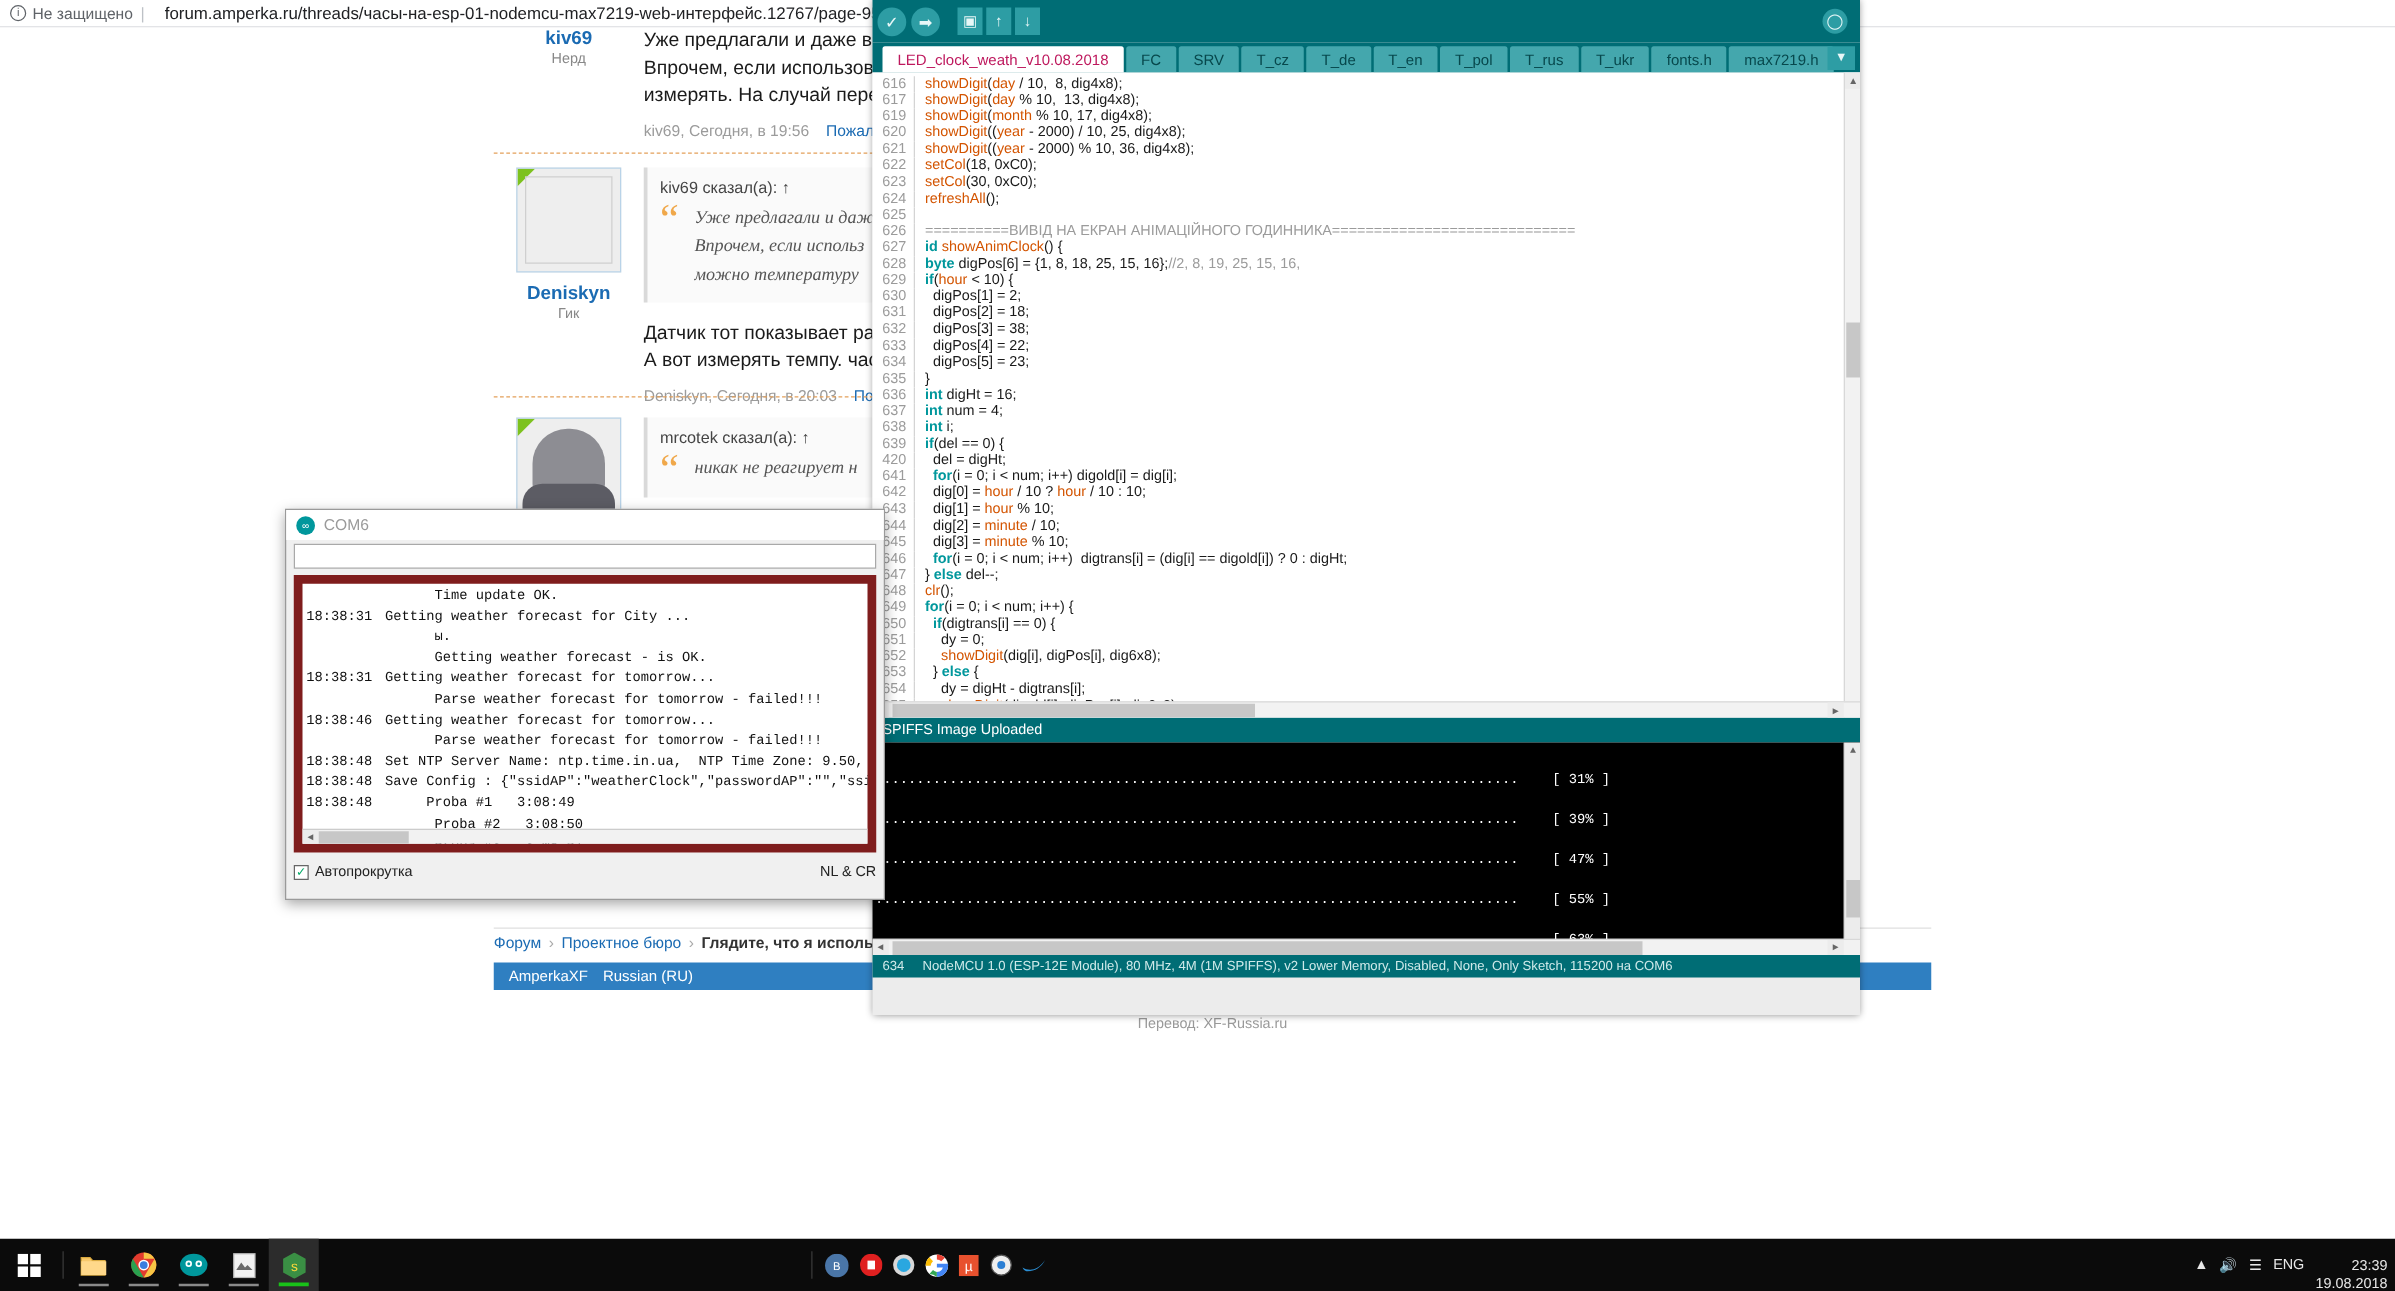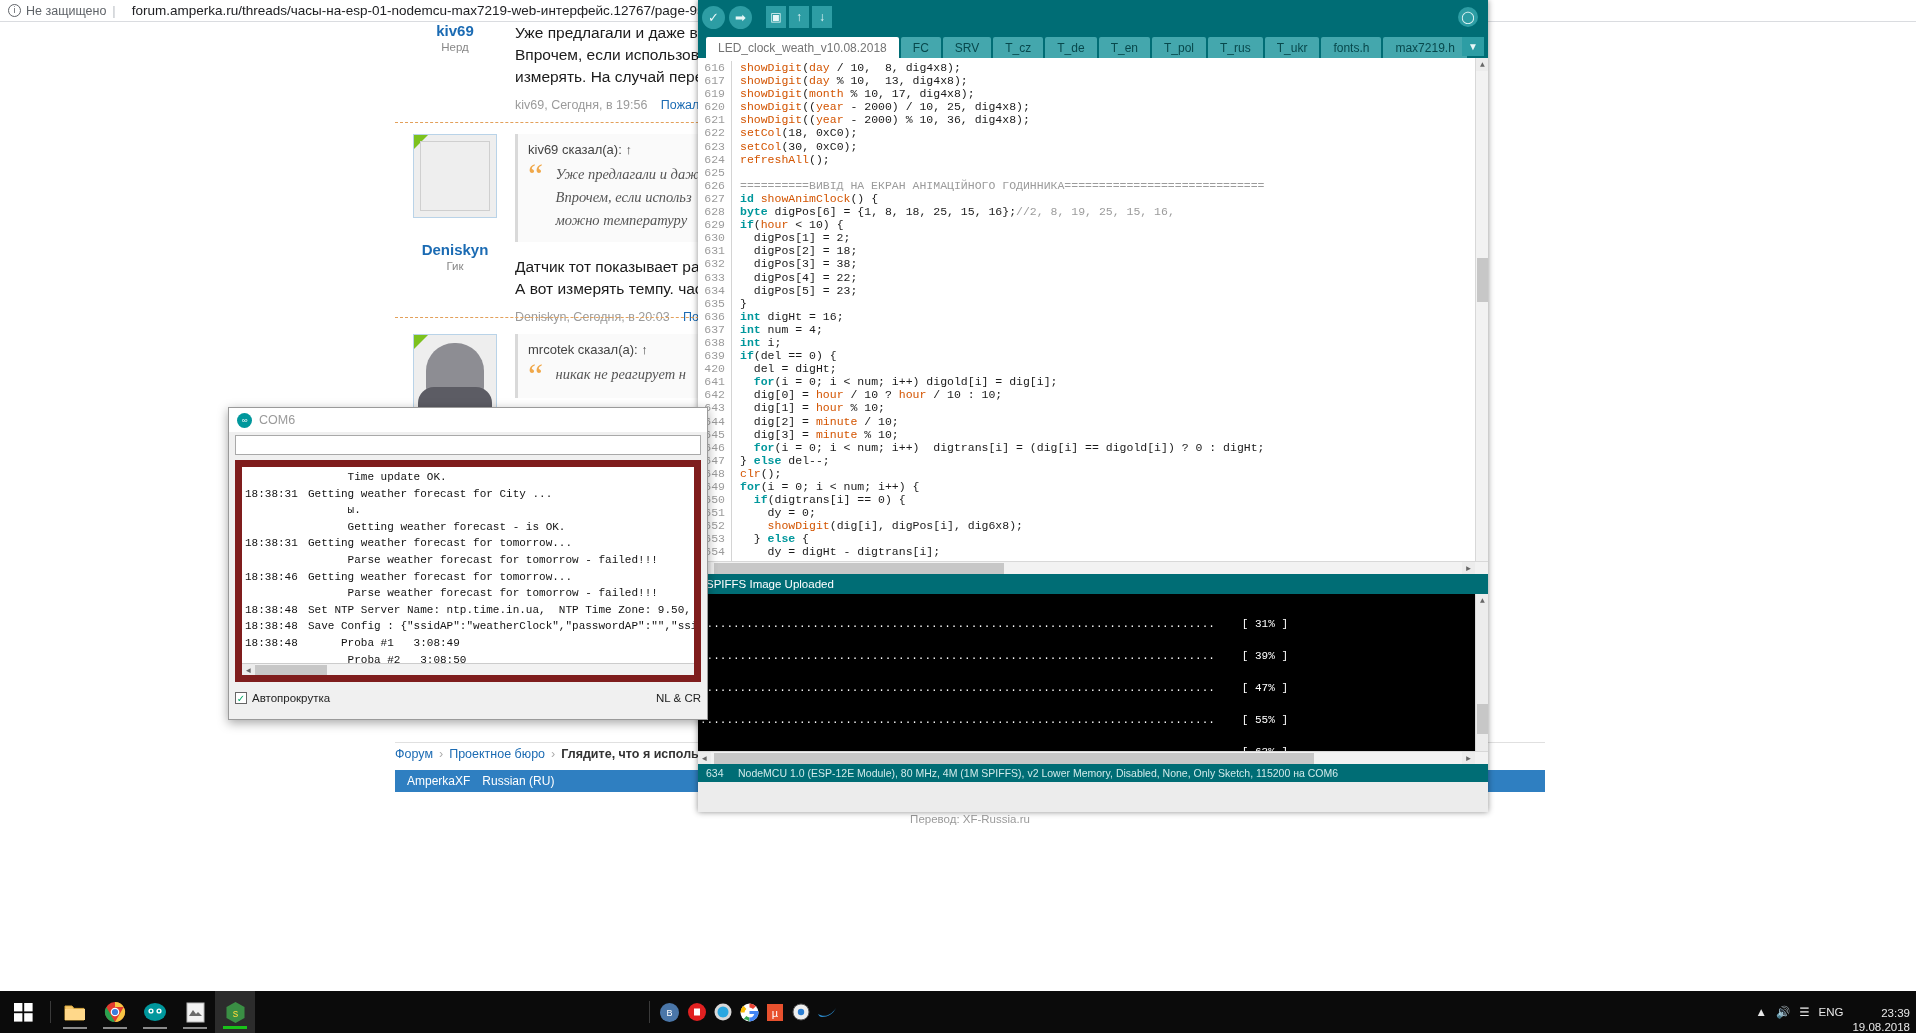--- a/index.html
+++ b/index.html
@@ -64,27 +64,27 @@
   .tb-sq.first { margin-left:10px; }
   .tb-search { position:absolute; right:10px; width:20px; height:20px; border-radius:50%;
      background:#2d9da4; color:#e7f7f7; font-size:12px; display:flex;
      align-items:center; justify-content:center; }
 
   .ide-tabs { height:24px; background:#006d75; display:flex; align-items:flex-end;
      position:relative; padding-left:8px; }
   .ide-tab { height:21px; background:#44a7ad; color:#07484c; font-size:12px;
      display:flex; align-items:center; padding:0 12px; margin-right:2px;
      border-radius:2px 2px 0 0; white-space:nowrap; }
-  .ide-tab.active { background:#fff; color:#737373; }
+  .ide-tab.active { background:#fff; color:#be185d; }
   .tabs-more { position:absolute; right:4px; bottom:2px; width:22px; height:19px;
      background:#2d9da4; color:#e9f7f7; font-size:10px; display:flex;
      align-items:center; justify-content:center; }
 
   .editor { position:relative; height:516px; background:#fff; overflow:hidden;
-     font-family:Liberation Mono, monospace; font-size:11.5px; }
+     font-family:Liberation Sans, sans-serif; font-size:11.5px; }
   .code-row { display:flex; height:13.1px; line-height:13.1px; white-space:pre; }
   .ln { width:33px; min-width:33px; text-align:right; padding-right:6px;
         color:#9b9b9b; background:#fff; }
   .gut { width:1px; background:#d4d4d4; margin-right:8px; }
   .cd { color:#1a1a1a; }
   .kw  { color:#00979c; font-weight:bold; }
   .fn  { color:#d35400; }
   .cm  { color:#9b9b9b; }
 
   .scroll-v { position:absolute; right:0; top:0; width:13px; height:100%;
@@ -188,21 +188,21 @@
     </div>
 
     <div class="dashed-sep" style="left:395px; top:100px; width:700px;"></div>
 
     <div class="post" style="left:395px; top:112px; width:700px;">
       <div class="post-user">
         <div class="avatar-box">
           <div class="avatar-corner"></div>
           <div style="position:absolute;left:6px;top:6px;right:6px;bottom:6px;border:1px solid #cfcfcf;"></div>
         </div>
-        <div class="uname" style="margin-top:23px;">Deniskyn</div>
+        <div class="uname" style="margin-top:8px;">Deniskyn</div>
         <div class="utitle">Гик</div>
       </div>
       <div style="width:530px;">
         <div class="quote-box">
           <div class="quote-head">kiv69 сказал(а): ↑</div>
           <div style="margin-top:6px;">
             <span class="quote-mark">“</span>
             <span class="quote-text">
               <span>Уже предлагали и даж</span><br>
               <span>Впрочем, если использ</span><br>

